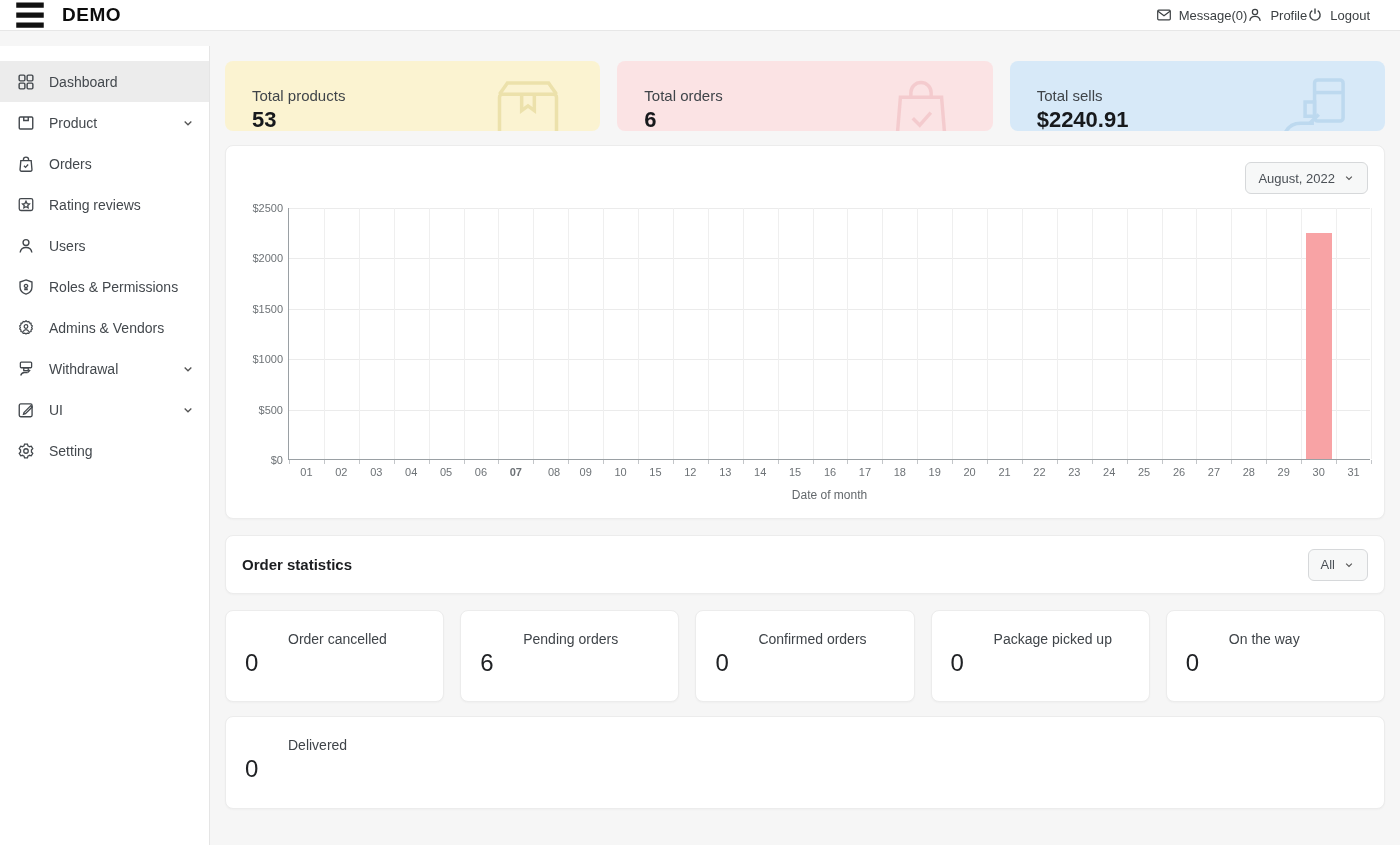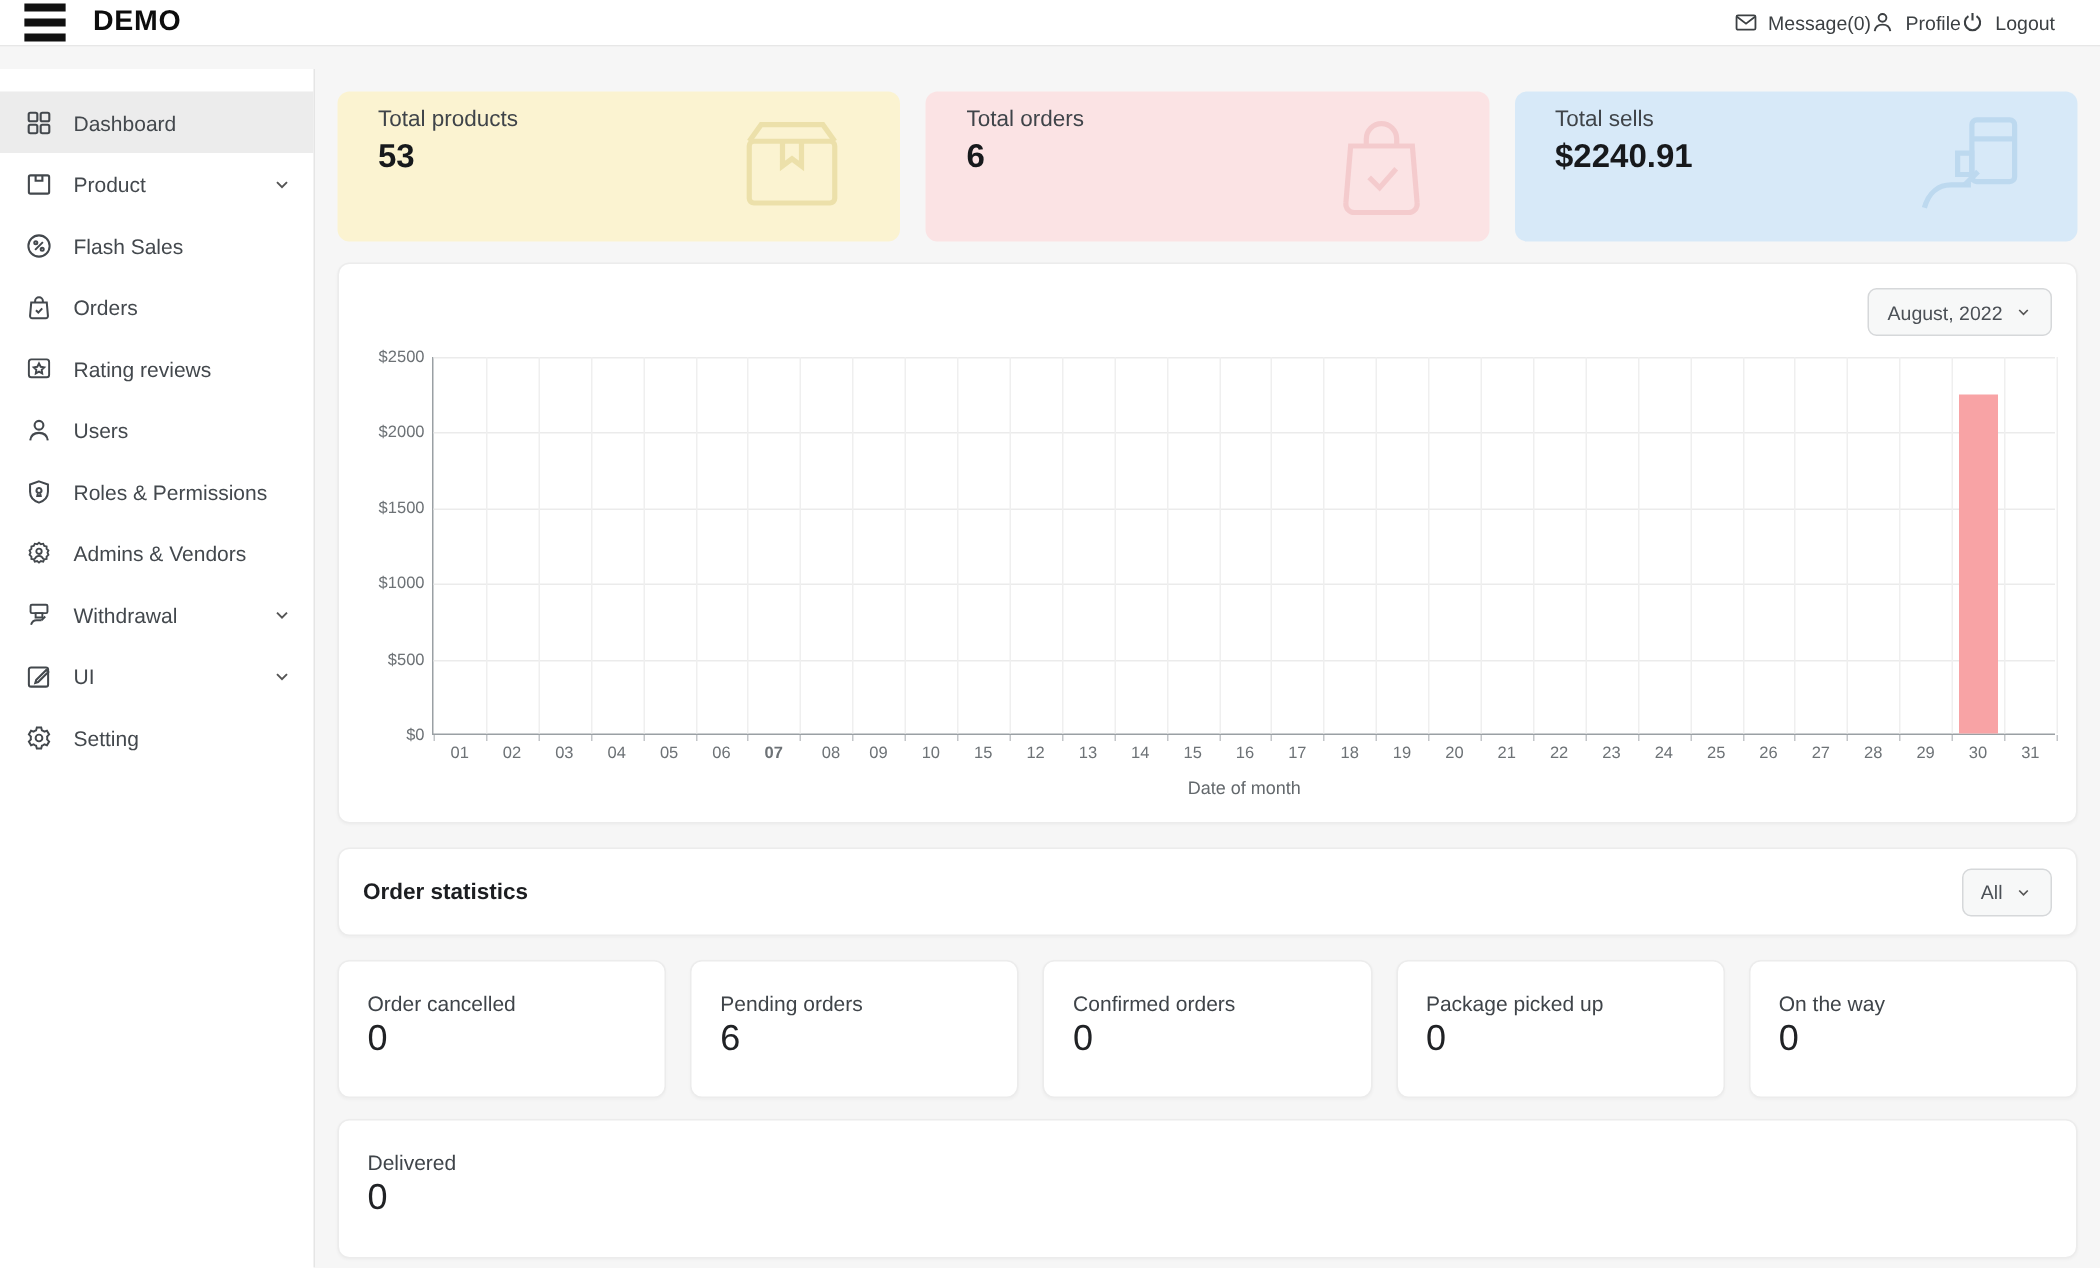--- a/index.html
+++ b/index.html
@@ -25,21 +25,21 @@
   .side-item.active { background:#ececec; }
   .side-item .icon { width:18px; height:18px; margin-right:14px; flex:0 0 18px; display:flex; }
   .side-item .icon svg { width:18px; height:18px; }
   .side-item .lbl { flex:1 1 auto; white-space:nowrap; }
   .side-item .chev { width:14px; height:14px; color:#555; }
 
   
   .main { position:absolute; top:46px; left:210px; width:1190px; height:799px; padding:15px; }
 
   .cards-row { display:flex; gap:17px; }
-  .sum-card { position:relative; flex:1 1 0; height:100px; border-radius:8px; padding:10px 20px 0 27px; overflow:hidden; }
+  .sum-card { position:relative; flex:1 1 0; height:70px; border-radius:8px; padding:26px 20px 0 27px; overflow:hidden; }
   .sum-label { font-size:15px; color:#3f4449; }
   .sum-value { font-size:22px; font-weight:700; color:#17191c; margin-top:3px; }
   .sum-icon { position:absolute; right:34px; top:11px; width:76px; height:76px; }
   .sum-icon svg { width:76px; height:76px; opacity:.55; }
 
   .panel { background:#fff; border:1px solid #ececec; border-radius:8px;
     box-shadow:0 1px 2px rgba(0,0,0,.03); }
 
   
   .chart-card { margin-top:14px; height:374px; padding:16px; }
@@ -57,21 +57,21 @@
   .tickmark { position:absolute; top:252px; width:1px; height:4px; background:#c3c6c9; }
   .bar { position:absolute; bottom:0; width:26px; background:#f8a3a5; }
   .xaxis-label { position:absolute; top:280px; width:100%; text-align:center; font-size:12px; color:#63686c; }
 
   
   .stats-head { margin-top:16px; height:59px; display:flex; align-items:center;
     justify-content:space-between; padding:0 16px 0 16px; }
   .stats-title { font-size:15px; font-weight:700; color:#1c1e21; }
   .stats-row { margin-top:16px; display:flex; gap:16px; }
   .stat-box { flex:1 1 0; height:92px; padding:20px 0 0 19px; }
-  .stat-label { font-size:14px; color:#3f4449; }
+  .stat-label { font-size:14px; color:#3f4449;margin-left:43px; }
   .stat-value { font-size:24px; color:#202225; margin-top:2px; }
   .stat-wide { margin-top:14px; height:93px; padding:20px 0 0 19px; }
 
   svg.sprite { position:absolute; width:0; height:0; }
 </style>
 </head>
 <body>
 
 <svg class="sprite" xmlns="http://www.w3.org/2000/svg">
   <defs>
@@ -207,28 +207,20 @@
     <span class="icon">
         <svg viewBox="0 0 16 16">
           <use href="#i-box"></use>
         </svg>
       </span>
     <span class="lbl">Product</span>
   <svg viewBox="0 0 16 16" class="chev">
         <use href="#i-chevron-down"></use>
       </svg>
     </div>
-    <div class="side-item">
-    <span class="icon">
-        <svg viewBox="0 0 16 16">
-          <use href="#i-percent"></use>
-        </svg>
-      </span>
-    <span class="lbl">Flash Sales</span>
-  </div>
     <div class="side-item">
     <span class="icon">
         <svg viewBox="0 0 16 16">
           <use href="#i-bag"></use>
         </svg>
       </span>
     <span class="lbl">Orders</span>
   </div>
     <div class="side-item">
     <span class="icon">

